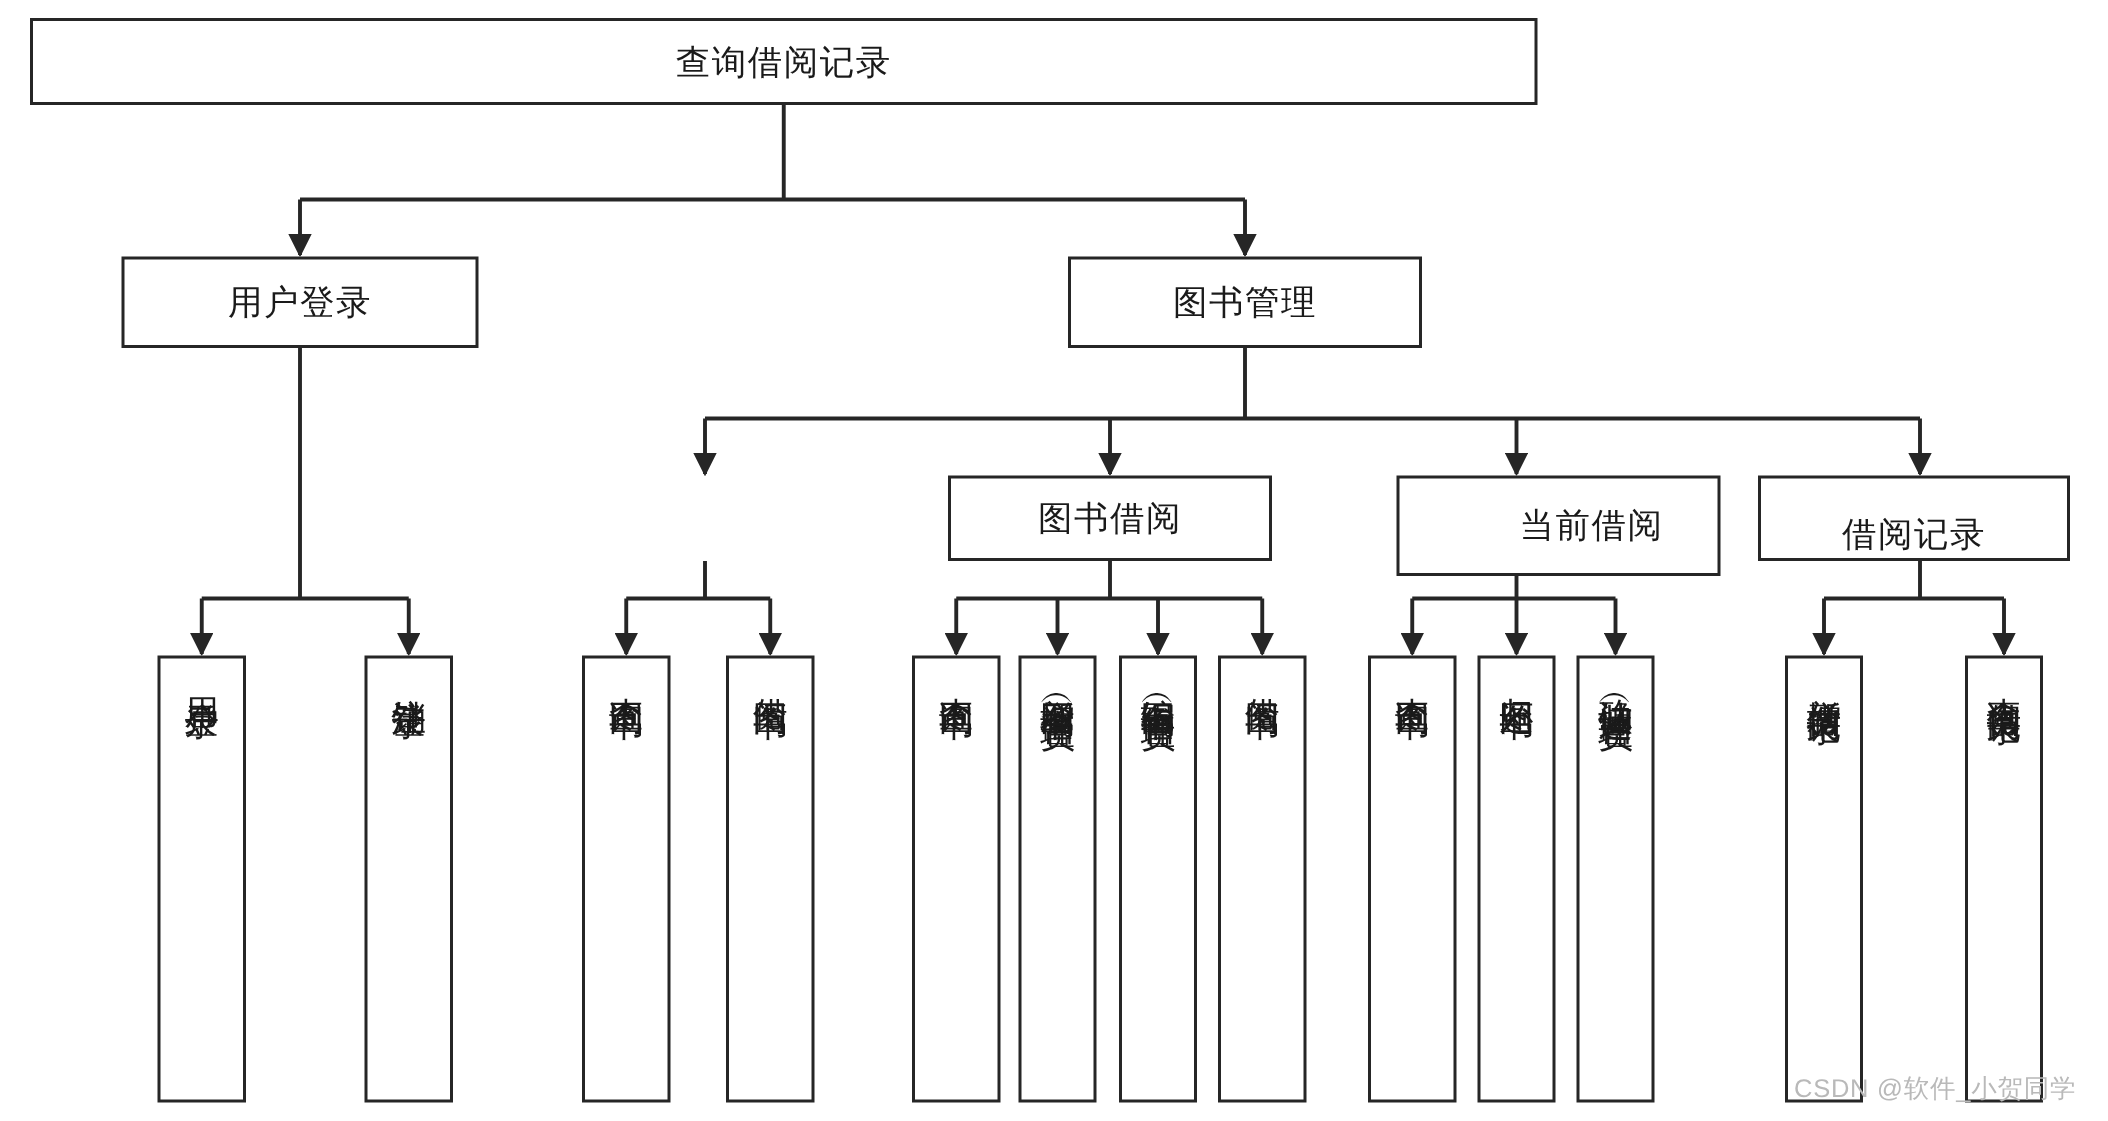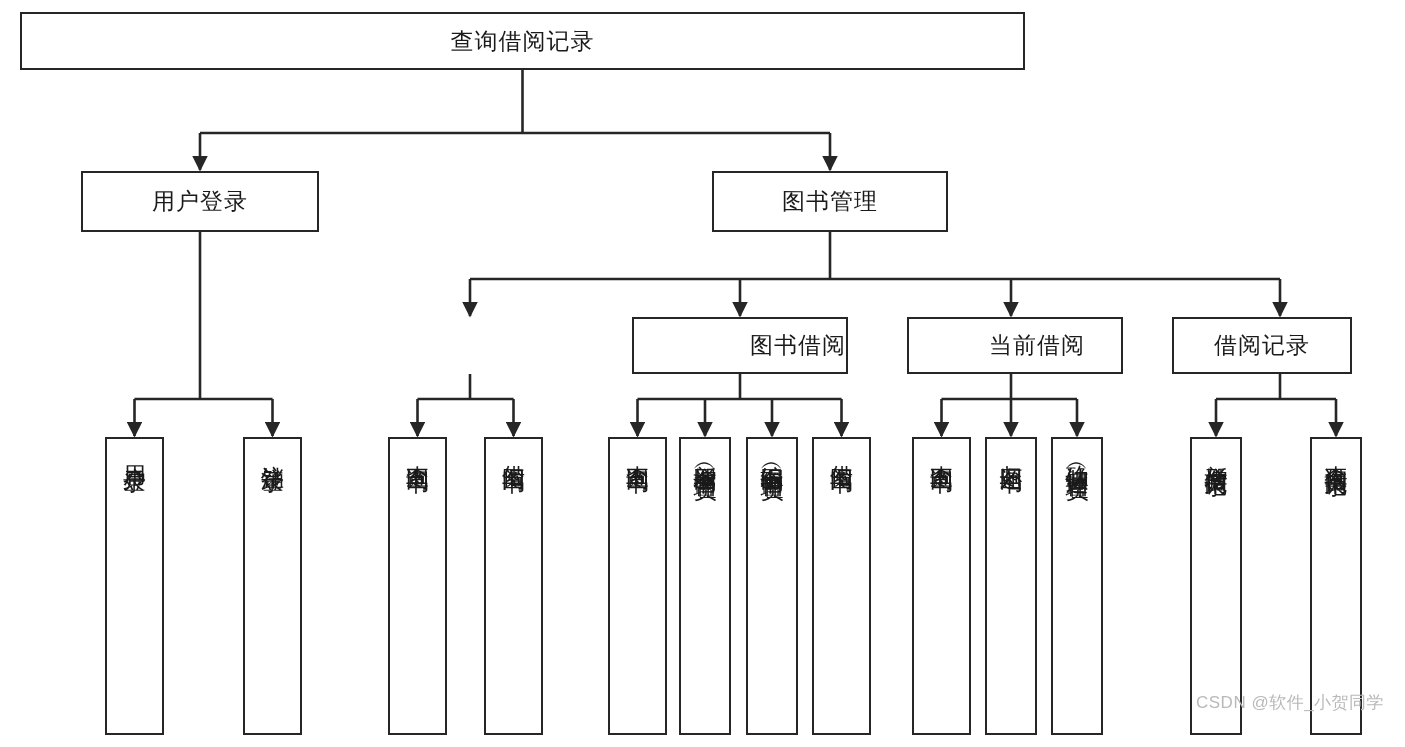--- a/index.html
+++ b/index.html
@@ -112,27 +112,27 @@
     <span>查询借阅记录</span>
   </div>
 
   <div class="node-box horiz" style="left: 81px; top: 171px; width: 238px; height: 61px;">
     <span>用户登录</span>
   </div>
   <div class="node-box horiz" style="left: 712px; top: 171px; width: 236px; height: 61px;">
     <span>图书管理</span>
   </div>
 
-  <div class="node-box horiz" style="left: 632px; top: 317px; width: 216px; height: 57px; justify-content: flex-end;">
+  <div class="node-box horiz" style="left: 632px; top: 317px; width: 216px; height: 57px;">
     <span>图书借阅</span>
   </div>
-  <div class="node-box horiz" style="left: 907px; top: 317px; width: 216px; height: 57px; padding-left: 44px;">
+  <div class="node-box horiz" style="left: 931px; top: 317px; width: 216px; height: 67px; padding-left: 44px;">
     <span>当前借阅</span>
   </div>
-  <div class="node-box horiz" style="left: 1172px; top: 317px; width: 180px; height: 57px;">
+  <div class="node-box horiz" style="left: 1172px; top: 317px; width: 208px; height: 57px; align-items: flex-end;">
     <span>借阅记录</span>
   </div>
 
   <div class="node-box vert" style="left: 105px; top: 437px; width: 59px; height: 298px;">
     <span class="vert-label">用户登录</span>
   </div>
   <div class="node-box vert" style="left: 243px; top: 437px; width: 59px; height: 298px;">
     <span class="vert-label">注销登录</span>
   </div>
   <div class="node-box vert" style="left: 388px; top: 437px; width: 59px; height: 298px;">
@@ -162,15 +162,15 @@
   <div class="node-box vert" style="left: 1051px; top: 437px; width: 52px; height: 298px;">
     <span class="vert-label">确认归还（管理员）</span>
   </div>
   <div class="node-box vert" style="left: 1190px; top: 437px; width: 52px; height: 298px;">
     <span class="vert-label">新增借阅记录</span>
   </div>
   <div class="node-box vert" style="left: 1310px; top: 437px; width: 52px; height: 298px;">
     <span class="vert-label">查询借阅记录</span>
   </div>
 
-  <div class="watermark" style="left: 1196px; top: 691px;">CSDN @软件_小贺同学</div>
+  <div class="watermark" style="left: 1196px; top: 714px;">CSDN @软件_小贺同学</div>
 
 </div>
 
 </body></html>

